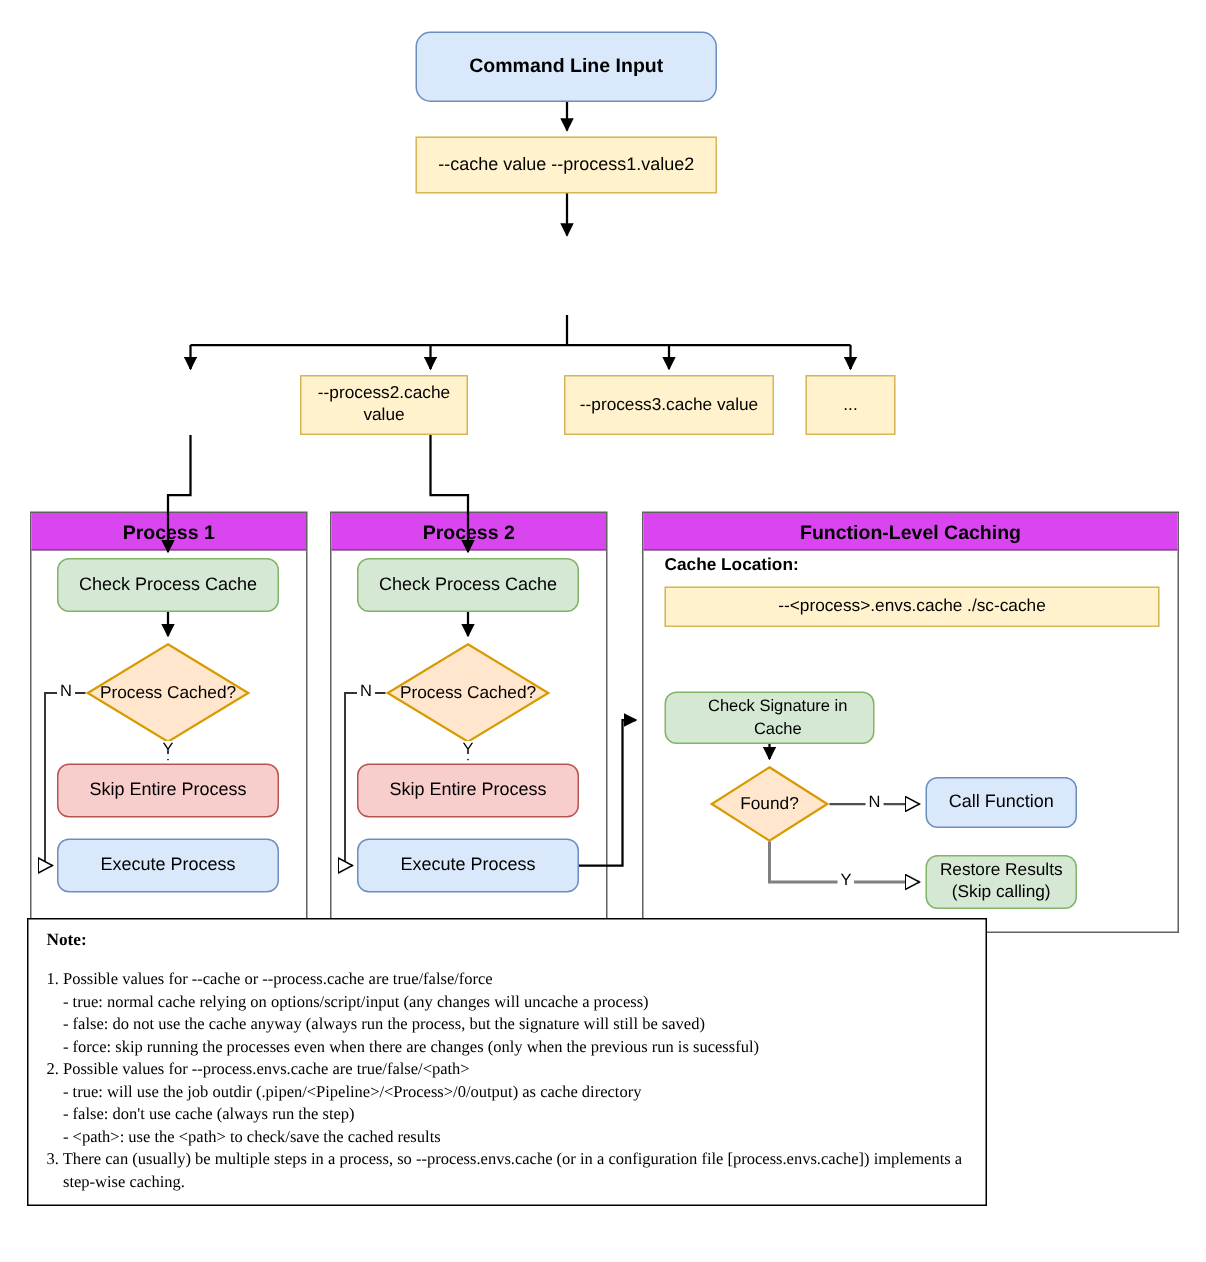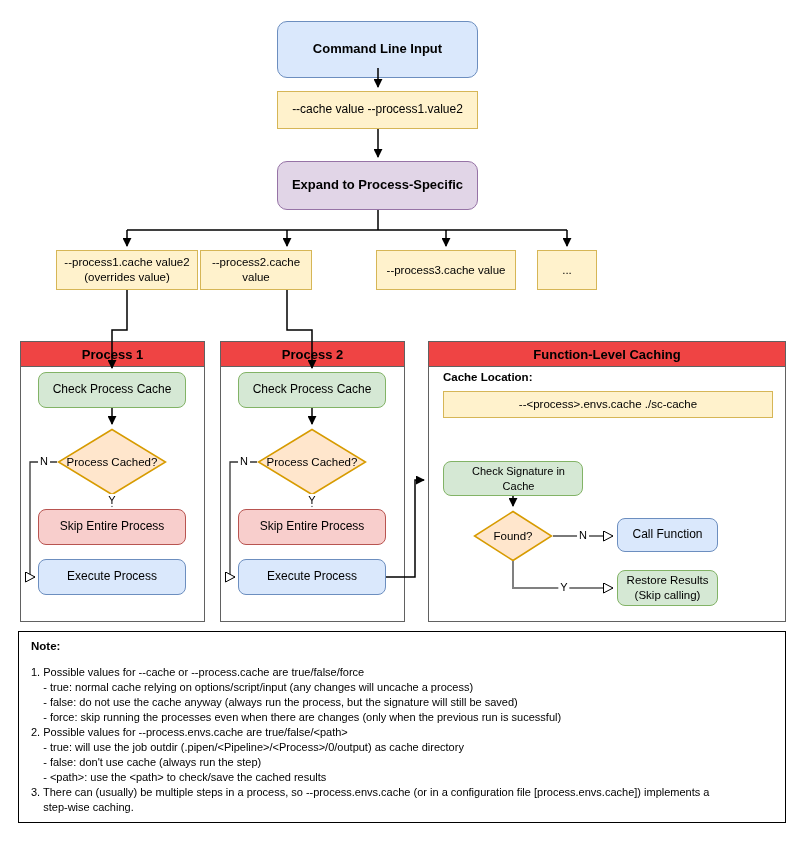--- a/index.html
+++ b/index.html
@@ -22,21 +22,21 @@
   .red    { background:#f8cecc; border:1px solid #b85450; }
   .bold   { font-weight:bold; }
   .fs13   { font-size:13px; }
   .fs11   { font-size:11px;padding-left:11px; }
   .fs115  { font-size:11.5px; }
   .container {
     position:absolute; box-sizing:border-box;
     border:1px solid #616161; background:#ffffff;
   }
   .container-header {
-    height:24px; background:#ef4444; border-bottom:1px solid #616161;
+    height:24px; background:#d946ef; border-bottom:1px solid #616161;
     display:flex; align-items:center; justify-content:center;
     font-weight:bold; font-size:13px;
   }
   .diamond { position:absolute; }
   .diamond svg { position:absolute; left:0; top:0; }
   .diamond-label {
     position:absolute; inset:0; display:flex; align-items:center; justify-content:center;
     font-size:11.5px; text-align:center;
   }
   .edge-label {
@@ -50,36 +50,29 @@
     background:#ffffff; padding:8px 12px;
   }
   .note-title { font-weight:bold; font-size:11.5px; margin:0 0 13px 0; }
   .note-lines { font-size:11px; line-height:15px; white-space:pre; }
 </style>
 </head>
 <body>
 
 <div id="canvas">
 
-  <div class="node blue rounded bold fs13" style="left:277px; top:21px; width:201px; height:57px;">
+  <div class="node blue rounded bold fs13" style="left:277px; top:21px; width:201px; height:47px;">
     <span>Command Line Input</span>
   </div>
 
   <div class="node yellow" style="left:277px; top:91px; width:201px; height:38px;text-align:right;">
     <span>--cache value --process1.value2</span>
   </div>
 
-  <div class="node purple rounded bold fs13" style="left:277px; top:161px; width:201px; height:49px;">
-    <span>Expand to Process-Specific</span>
-  </div>
-
-  <div class="node yellow fs115" style="left:56px; top:250px; width:142px; height:40px;">
-    <span>--process1.cache value2</span>
-    <span>(overrides value)</span>
-  </div>
+
   <div class="node yellow fs115" style="left:200px; top:250px; width:112px; height:40px;">
     <span>--process2.cache value</span>
     <span></span>
   </div>
   <div class="node yellow fs115" style="left:376px; top:250px; width:140px; height:40px;">
     <span>--process3.cache value</span>
     <span></span>
   </div>
   <div class="node yellow fs115" style="left:537px; top:250px; width:60px; height:40px;">
     <span>...</span>
@@ -196,21 +189,21 @@
     <path d="M513,561 L513,588 L613,588" stroke="#808080" stroke-width="2" fill="none" marker-end="url(#mO)"></path>
   </svg>
 
   <div class="edge-label" style="left:44px; top:461px;">N</div>
   <div class="edge-label" style="left:112px; top:500px;">Y</div>
   <div class="edge-label" style="left:244px; top:461px;">N</div>
   <div class="edge-label" style="left:312px; top:500px;">Y</div>
   <div class="edge-label" style="left:583px; top:535px;">N</div>
   <div class="edge-label" style="left:564px; top:587px;">Y</div>
 
-  <div class="note-box" style="left:18px; top:631px; width:768px; height:192px;">
+  <div class="note-box" style="left:18px; top:612px; width:640px; height:192px;font-family:Liberation Serif, serif;">
     <div class="note-title">Note:</div>
     <div class="note-lines">1. Possible values for --cache or --process.cache are true/false/force
     - true: normal cache relying on options/script/input (any changes will uncache a process)
     - false: do not use the cache anyway (always run the process, but the signature will still be saved)
     - force: skip running the processes even when there are changes (only when the previous run is sucessful)
 2. Possible values for --process.envs.cache are true/false/&lt;path&gt;
     - true: will use the job outdir (.pipen/&lt;Pipeline&gt;/&lt;Process&gt;/0/output) as cache directory
     - false: don't use cache (always run the step)
     - &lt;path&gt;: use the &lt;path&gt; to check/save the cached results
 3. There can (usually) be multiple steps in a process, so --process.envs.cache (or in a configuration file [process.envs.cache]) implements a

